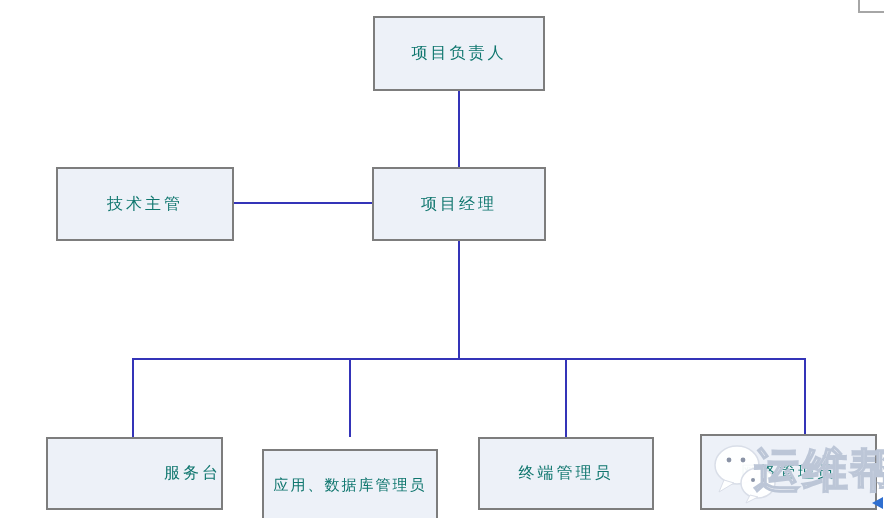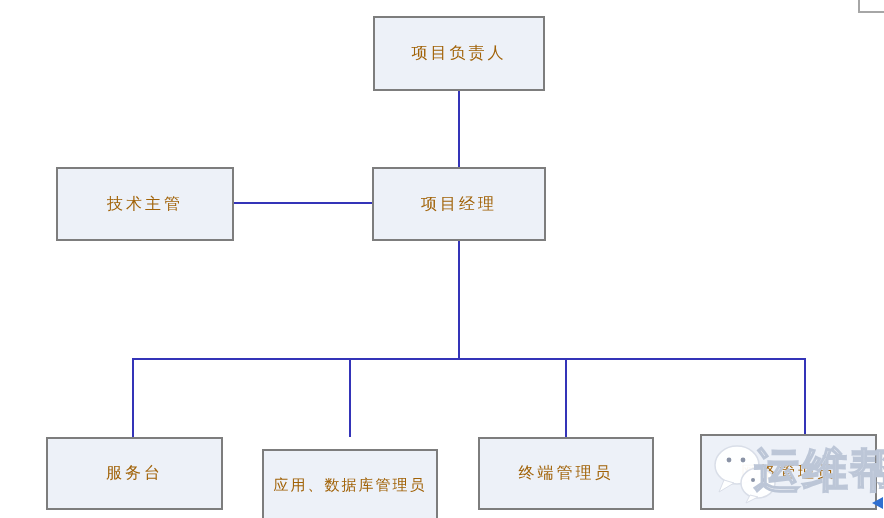--- a/index.html
+++ b/index.html
@@ -17,30 +17,30 @@
   }
   
   .node {
     position: absolute;
     box-sizing: border-box;
     background: #edf1f8;
     border: 2px solid #7d7d7d;
     display: flex;
     align-items: center;
     justify-content: center;
-    color: #a16207;
+    color: #0f766e;
     font-size: 16px;
     letter-spacing: 3px;
     text-align: center;
     white-space: nowrap;
   }
   .n-leader   { left: 373px; top: 16px;  width: 172px; height: 75px; }
   .n-tech     { left: 56px;  top: 167px; width: 178px; height: 74px; }
   .n-manager  { left: 372px; top: 167px; width: 174px; height: 74px; align-items: center; }
-  .n-service  { left: 46px;  top: 437px; width: 177px; height: 73px; }
+  .n-service  { left: 46px;  top: 437px; width: 177px; height: 73px; justify-content: flex-end; }
   .n-appdb    { left: 262px; top: 437px; width: 176px; height: 73px; letter-spacing: 2px; font-size: 15px; margin-top: 12px; }
   .n-terminal { left: 478px; top: 437px; width: 176px; height: 73px; justify-content: center; }
   .n-network  { left: 700px; top: 434px; width: 177px; height: 76px; }
 
   
   .conn {
     position: absolute;
     background: #3434b8;
   }
   .c-v1 { left: 458px; top: 90px;  width: 2px;   height: 77px; }

